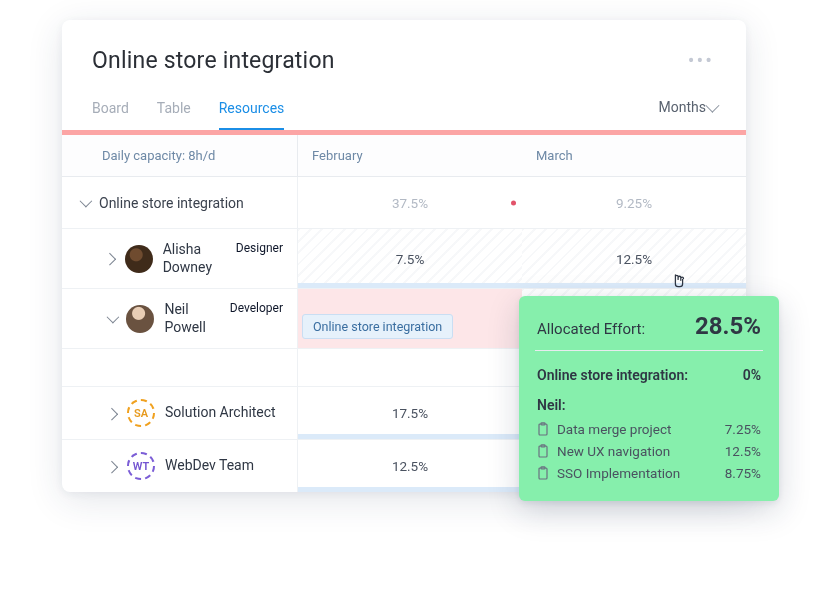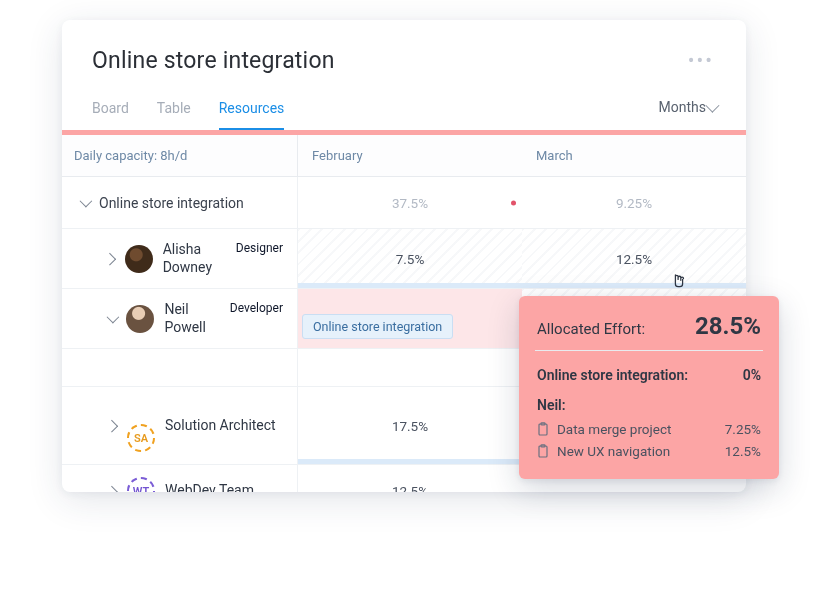--- a/index.html
+++ b/index.html
@@ -81,21 +81,21 @@
     grid-template-columns: 236px 1fr 1fr;
     width: 100%;
   }
   .hdr-cell {
     font-size: 13px;
     color: #6e89a6;
     padding: 13px 14px;
     border-bottom: 1px solid #e8ebef;
     background: #fdfdfe;
   }
-  .hdr-cell.first { border-right: 1px solid #e8ebef; padding-left: 12px; }
+  .hdr-cell.first { border-right: 1px solid #e8ebef; padding-left: 40px; }
   .cell {
     border-bottom: 1px solid #eef1f4;
     padding: 12px 14px;
     display: flex;
     align-items: center;
     min-height: 52px;
   }
   .cell.namecell {
     border-right: 1px solid #eef1f4;
     padding-left: 18px;
@@ -144,21 +144,20 @@
   .av2 { background: radial-gradient(circle at 45% 30%, #e8cdb5 0 6px, #6a5240 7px 100%), #5fd0b8; }
   .badge {
     width: 28px; height: 28px; border-radius: 50%;
     flex: 0 0 28px;
     display: flex; align-items: center; justify-content: center;
     font-size: 11px; font-weight: 600;
   }
   .badge.sa {
     border: 2px dashed #f0a11f;
     color: #e79a1d;
-    margin-top: 25px;
   }
   .badge.wt {
     border: 2px dashed #7b5dd6;
     color: #7354d1;
   }
   .nm { display: flex; flex-direction: row; line-height: 1.25; }
   .nm-name { font-size: 14px; color: #2f3744; }
   .nm-role { font-size: 12px; color: #0f172a; }
   .ind { width: 18px; display: inline-block; }
   .proj-name { font-size: 14px; color: #3b424e; }
@@ -182,21 +181,21 @@
     position: absolute;
     left: 670px; top: 273px;
     width: 18px; height: 20px;
     pointer-events: none;
   }
   .cursor-icon svg { width: 100%; height: 100%; }
   .tooltip {
     position: absolute;
     left: 519px; top: 296px;
     width: 260px;
-    background: #fca5a5;
+    background: #86efac;
     border-radius: 6px;
     box-shadow: 0 10px 32px rgba(20,40,70,0.18), 0 2px 6px rgba(20,40,70,0.08);
     padding: 16px 18px 14px 18px;
     font-size: 14px;
     color: #2f3744;
   }
   .tt-row {
     display: flex;
     justify-content: space-between;
     align-items: baseline;
@@ -365,13 +364,25 @@
       <span class="clip-icon">
         <svg viewBox="0 0 12 14" fill="none" stroke="#6a7180" stroke-width="1.2">
             <rect x="2" y="2" width="8" height="11" rx="1"></rect>
             <rect x="4" y="0.8" width="4" height="2.2" rx="0.8"></rect>
           </svg>
       </span>
       <span>New UX navigation</span>
     </span>
     <span>12.5%</span>
   </div>
+  <div class="tt-item">
+    <span class="nmg">
+      <span class="clip-icon">
+        <svg viewBox="0 0 12 14" fill="none" stroke="#6a7180" stroke-width="1.2">
+            <rect x="2" y="2" width="8" height="11" rx="1"></rect>
+            <rect x="4" y="0.8" width="4" height="2.2" rx="0.8"></rect>
+          </svg>
+      </span>
+      <span>SSO Implementation</span>
+    </span>
+    <span>8.75%</span>
+  </div>
 </div>
 
 </body></html>

